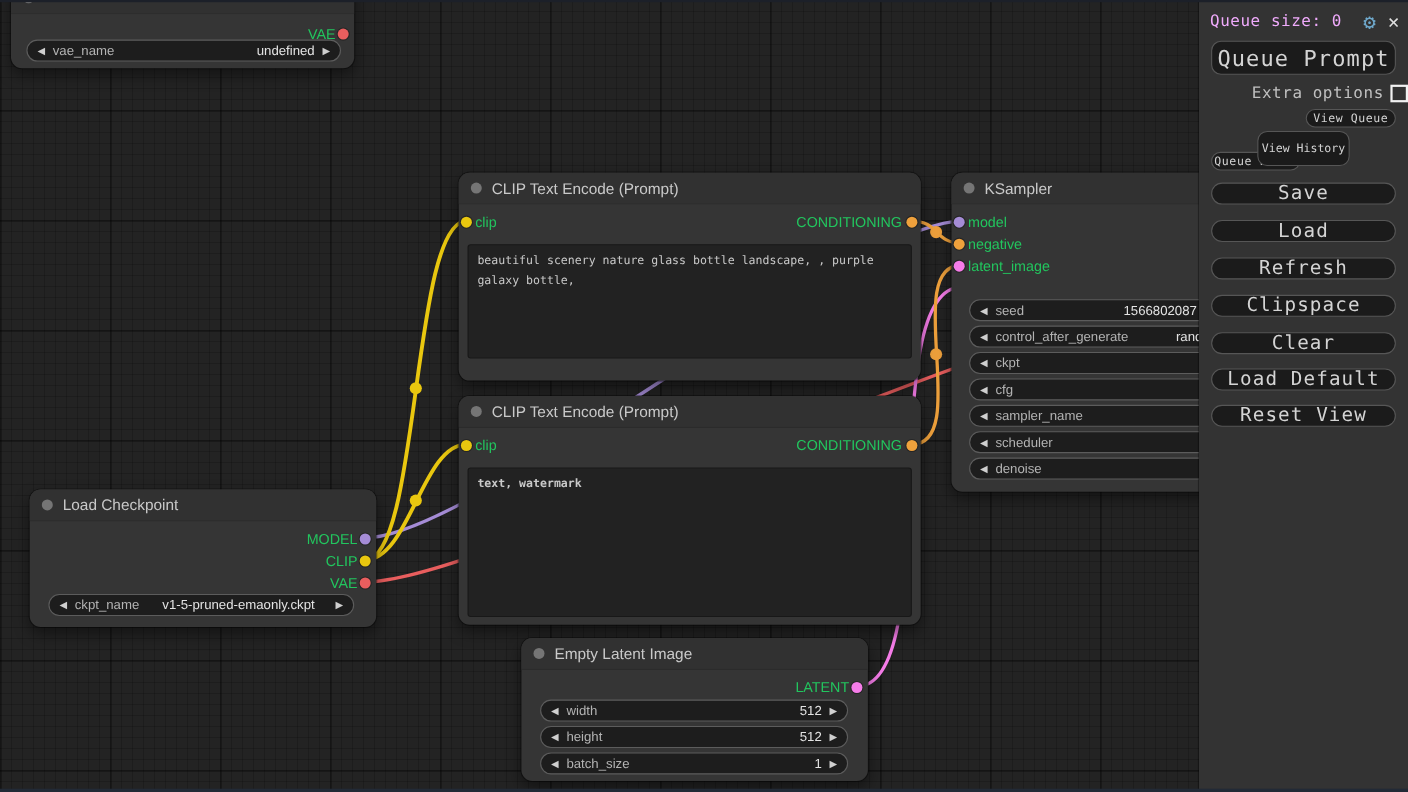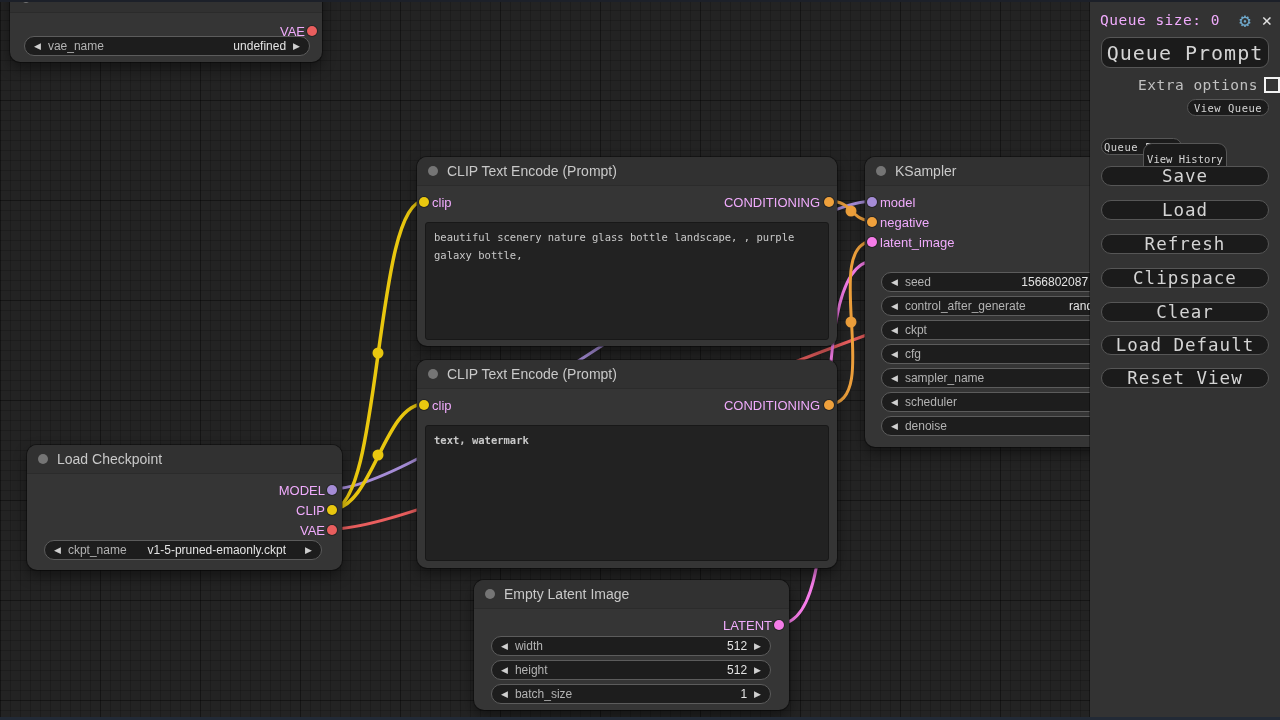--- a/index.html
+++ b/index.html
@@ -20,21 +20,21 @@
   svg.wires{position:absolute;inset:0;z-index:1;pointer-events:none;}
   
   .node{position:absolute;background:#353535;border-radius:10px;z-index:2;
     box-shadow:0 6px 14px rgba(0,0,0,.45),0 0 0 1px rgba(0,0,0,.35);}
   .node-header{height:28px;display:flex;align-items:center;gap:9px;padding:0 11px;
     background:#313131;border-bottom:1px solid #2b2b2b;border-radius:10px 10px 0 0;}
   .header-dot{width:10px;height:10px;border-radius:50%;background:#757575;flex:none;}
   .node-title{font-size:14px;color:#c9c9c9;white-space:nowrap;}
   .slot-row{position:relative;height:20px;}
   .slot-label{position:absolute;top:50%;transform:translateY(-50%);
-    font-size:13px;color:#f0abfc;white-space:nowrap;}
+    font-size:13px;color:#22c55e;white-space:nowrap;}
   .slot-label.in{left:15px;}
   .slot-label.out{right:17px;}
   .dot{position:absolute;top:50%;transform:translateY(-50%);width:10px;height:10px;
     border-radius:50%;box-shadow:0 0 0 1px rgba(0,0,0,.3);}
   .dot.in{left:2px;}
   .dot.out{right:3px;}
   .dot.out2{right:5px;}
   
   .widget{position:absolute;height:20px;display:flex;align-items:center;gap:7px;
     background:#1d1d1d;border:1px solid #5c5c5c;border-radius:10px;
@@ -64,21 +64,21 @@
     font-size:20px;letter-spacing:1px;}
   .extra-row{position:absolute;top:77px;left:0;width:190px;height:16px;
     display:flex;align-items:center;justify-content:center;gap:6px;padding-left:24px;}
   .extra-label{font-size:14.5px;color:#c0c0c0;letter-spacing:.5px;}
   .checkbox{width:12px;height:12px;border:2px solid #f2f2f2;background:transparent;
     cursor:pointer;flex:none;}
   .btn-small{height:17px;border-radius:9px;font-size:10.5px;letter-spacing:.5px;}
   .btn-qfront{left:11px;top:110px;width:81px;margin-top:28px;}
   .btn-vqueue{left:97px;top:99px;width:82px;}
   .btn-vhist{left:143px;top:119px;width:84px;height:32px;border-radius:9px;
-    font-size:10.5px;line-height:13px;text-align:center;left:1143px;margin-top:24px;}
+    font-size:10.5px;line-height:13px;text-align:center;left:1143px;}
   .btn-vhist{left:53px;}
   .btn-list{left:11px;width:168px;height:20px;border-radius:11px;font-size:17.5px;
     letter-spacing:1px;}
 </style>
 </head>
 <body>
 
 <div class="stage">
   <div class="canvas"></div>
 
@@ -116,21 +116,21 @@
     <div class="node-header">
       <div class="header-dot"></div>
       <span class="node-title">CLIP Text Encode (Prompt)</span>
     </div>
     <div class="slot-row" style="margin-top:6px;">
       <span class="dot in" style="background:#e9c70f;"></span>
       <span class="slot-label in">clip</span>
       <span class="slot-label out">CONDITIONING</span>
       <span class="dot out" style="background:#efa13c;"></span>
     </div>
-    <div class="prompt-box" style="top:65px;height:118px;">beautiful scenery nature glass bottle landscape, , purple galaxy bottle,</div>
+    <div class="prompt-box" style="top:65px;height:104px;">beautiful scenery nature glass bottle landscape, , purple galaxy bottle,</div>
   </div>
 
   <div class="node" style="left:417px;top:360px;width:420px;height:208px;">
     <div class="node-header">
       <div class="header-dot"></div>
       <span class="node-title">CLIP Text Encode (Prompt)</span>
     </div>
     <div class="slot-row" style="margin-top:6px;">
       <span class="dot in" style="background:#e9c70f;"></span>
       <span class="slot-label in">clip</span>

